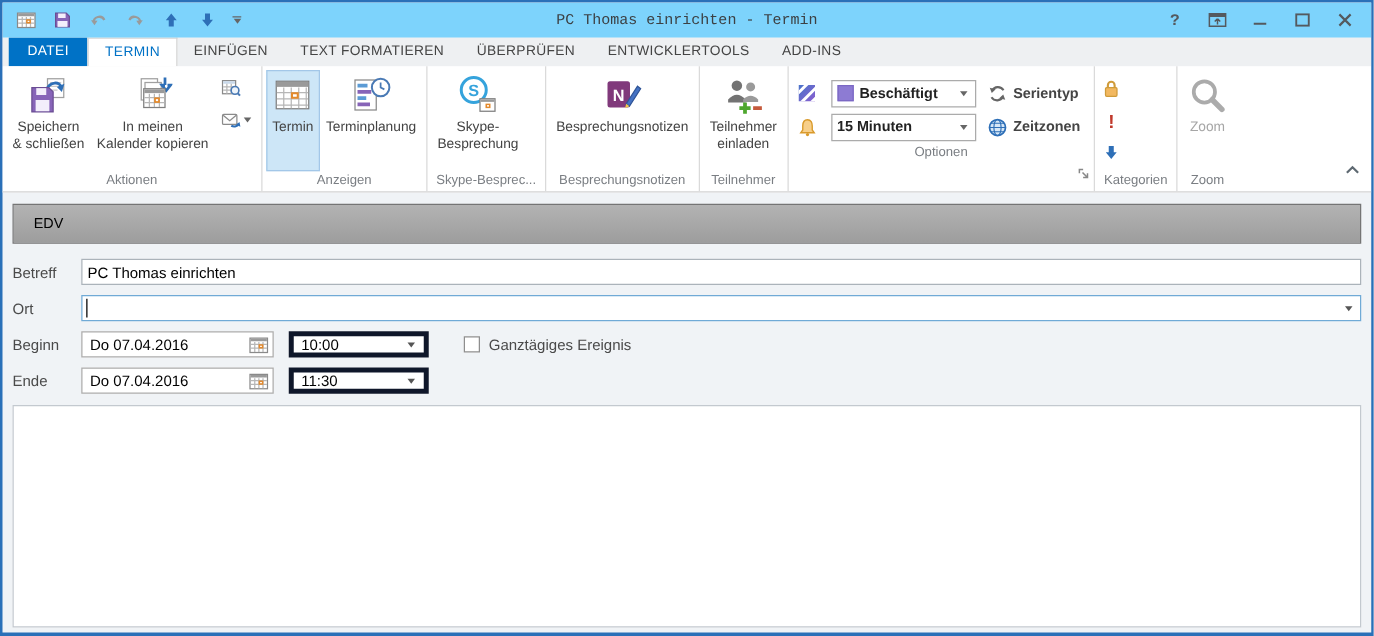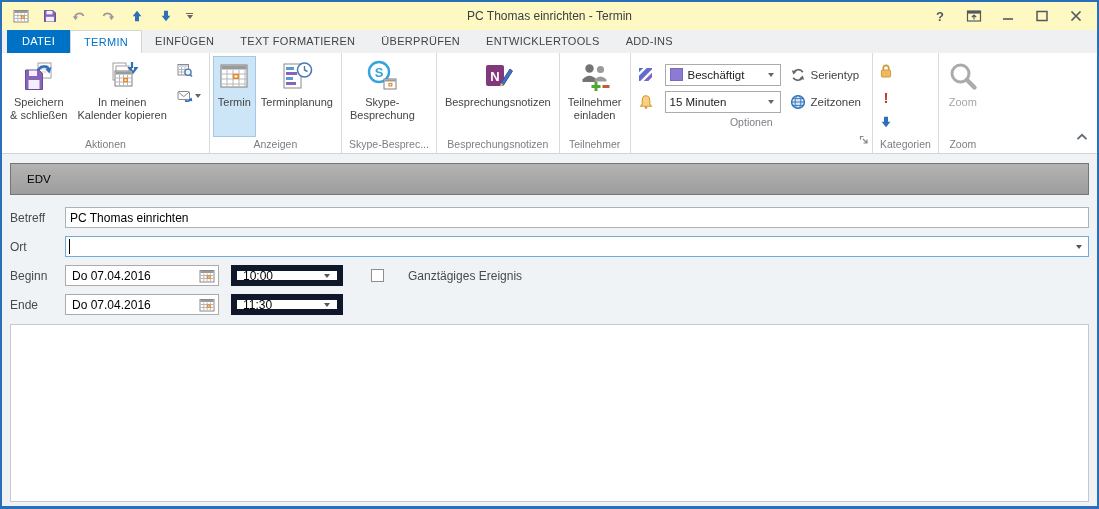--- a/index.html
+++ b/index.html
@@ -6,21 +6,21 @@
   html,body { background:#cfd6dd; }
   body { font-family:"Liberation Sans", sans-serif; }
 
   .window {
     width:1099px; height:509px; position:relative; overflow:hidden;
     background:#f0f3f6;
     border:2px solid #2a70b8; border-bottom-width:3px;
   }
 
   
-  .titlebar { height:28px; background:#fef9c3; display:flex; align-items:center; position:relative; }
+  .titlebar { height:28px; background:#7dd3fc; display:flex; align-items:center; position:relative;font-family:Liberation Mono, monospace; }
   .qat { display:flex; align-items:center; gap:11px; padding-left:10px; z-index:2; }
   .qat .qbtn { width:18px; height:18px; display:flex; align-items:center; justify-content:center; }
   .qat-custom { display:flex; flex-direction:column; align-items:center; gap:1px; }
   .qat-custom .bar { width:7px; height:0; border-top:1px solid #666; }
   .window-title { position:absolute; left:0; right:0; text-align:center; font-size:12px; color:#3c4043; pointer-events:none; }
   .win-controls { margin-left:auto; display:flex; align-items:center; gap:8px; padding-right:8px; z-index:2; }
   .win-controls .wbtn { width:26px; height:20px; display:flex; align-items:center; justify-content:center; color:#54595e; font-size:13px; font-weight:bold; }
 
   
   .tabrow { height:23px; background:#eef0f2; display:flex; align-items:stretch; padding-left:5px; }
@@ -34,44 +34,44 @@
   .rgroup-content { display:flex; flex:1; align-items:stretch; padding:2px 2px 0; }
   .rgroup-label { font-size:10.5px; color:#7a7e83; text-align:center; padding:1px 6px 3px; white-space:nowrap; }
   .bigbtn { display:flex; flex-direction:column; align-items:center; justify-content:flex-start; padding:4px 5px 2px; font-size:11px; color:#444; text-align:center; line-height:1.2; white-space:nowrap; }
   .bigbtn .ic32 { width:32px; height:32px; margin:0 0 4px; flex:none; }
   .bigbtn.selected { background:#cde6f7; border:1px solid #a3c7e8; padding:3px 4px 1px; }
   .bigbtn.disabled { color:#a6a6a6; }
   .smallcol { display:flex; flex-direction:column; justify-content:flex-start; gap:10px; padding:6px 5px 0; }
   .sbtn { display:flex; align-items:center; gap:2px; }
   .tri-down { width:0; height:0; border-left:3.5px solid transparent; border-right:3.5px solid transparent; border-top:4px solid #666; display:inline-block; }
 
-  .opt-grid { display:grid; grid-template-columns:22px 116px auto; grid-auto-rows:27px; align-items:center; column-gap:5px; padding:7px 6px 0 6px; }
+  .opt-grid { display:grid; grid-template-columns:22px 116px auto; grid-auto-rows:27px; align-items:center; column-gap:5px; padding:7px 6px 0 6px;font-weight:bold; }
   .combo { display:flex; align-items:center; height:22px; border:1px solid #ababab; background:#fff; font-size:11.5px; color:#222; padding:0 6px 0 4px; gap:5px; }
   .combo .clabel { flex:1; text-align:left; }
   .swatch { width:13px; height:13px; background:#8d7bd3; border:1px solid #7b68c4; flex:none; }
   .optbtn { display:flex; align-items:center; gap:5px; font-size:11.5px; color:#444; padding:2px 4px; white-space:nowrap; }
   .dialog-launcher { position:absolute; right:3px; bottom:4px; }
 
   .catcol { display:flex; flex-direction:column; align-items:center; justify-content:space-between; padding:7px 6px 8px 2px; }
   .ribbon-collapse { position:absolute; right:9px; bottom:8px; }
 
   
   .formarea { padding:9px 8px 0 8px; position:relative; height:355px; }
   .catbar { height:32px; background:linear-gradient(#b3b3b3,#9d9d9d); border:1px solid #757575; display:flex; align-items:center; padding-left:16px; font-size:11.5px; color:#000; margin-bottom:12px; }
   .frow { display:flex; align-items:center; margin-bottom:8px; }
   .flabel { width:55px; flex:none; font-size:12px; color:#4a4a4a; }
   .textfield { flex:1; height:21px; border:1px solid #abb3ba; background:#fff; font-size:12px; color:#000; padding:0 4px; font-family:"Liberation Sans", sans-serif; outline:none; }
   .ortwrap { flex:1; height:21px; border:1px solid #70aad6; background:#fff; position:relative; display:flex; align-items:center; }
   .caret-line { width:1px; height:15px; background:#000; margin-left:3px; }
   .ortwrap .tri-down { position:absolute; right:6px; top:8px; border-top-color:#555; }
   .datefield { width:154px; height:21px; border:1px solid #ababab; background:#fff; display:flex; align-items:center; font-size:12px; color:#000; padding-left:6px; flex:none; }
   .datefield .calbtn { margin-left:auto; width:22px; height:19px; display:flex; align-items:center; justify-content:center; }
-  .timefield { width:112px; height:21px; border:6px solid #0f172a; background:#fff; display:flex; align-items:center; font-size:12px; color:#000; padding:0 7px 0 6px; margin-left:12px; flex:none; }
+  .timefield { width:112px; height:21px; border:4px solid #0f172a; background:#fff; display:flex; align-items:center; font-size:12px; color:#000; padding:0 7px 0 6px; margin-left:12px; flex:none; }
   .timefield .tri-down { margin-left:auto; border-top-color:#555; }
-  .allday { display:flex; align-items:center; margin-left:28px; gap:24px; }
+  .allday { display:flex; align-items:center; margin-left:28px; gap:7px; }
   .checkbox { width:13px; height:13px; border:1px solid #8e8e8e; background:#fff; flex:none; }
   .allday-label { font-size:12px; color:#4a4a4a; }
   .bodybox { width:100%; height:178px; border:1px solid #c3c9cf; background:#fff; resize:none; outline:none; margin-top:1px; font-family:"Liberation Sans", sans-serif; font-size:12px; padding:4px; }
   .formfooter { height:26px; display:flex; align-items:center; gap:8px; padding-left:2px; margin-top:3px; font-size:11.5px; color:#575757; }
   .formfooter .foldername { margin-left:10px; }
 
   .i16 { width:16px; height:16px; display:block; }
   .i14 { width:14px; height:14px; display:block; }
 </style>
 </head>

